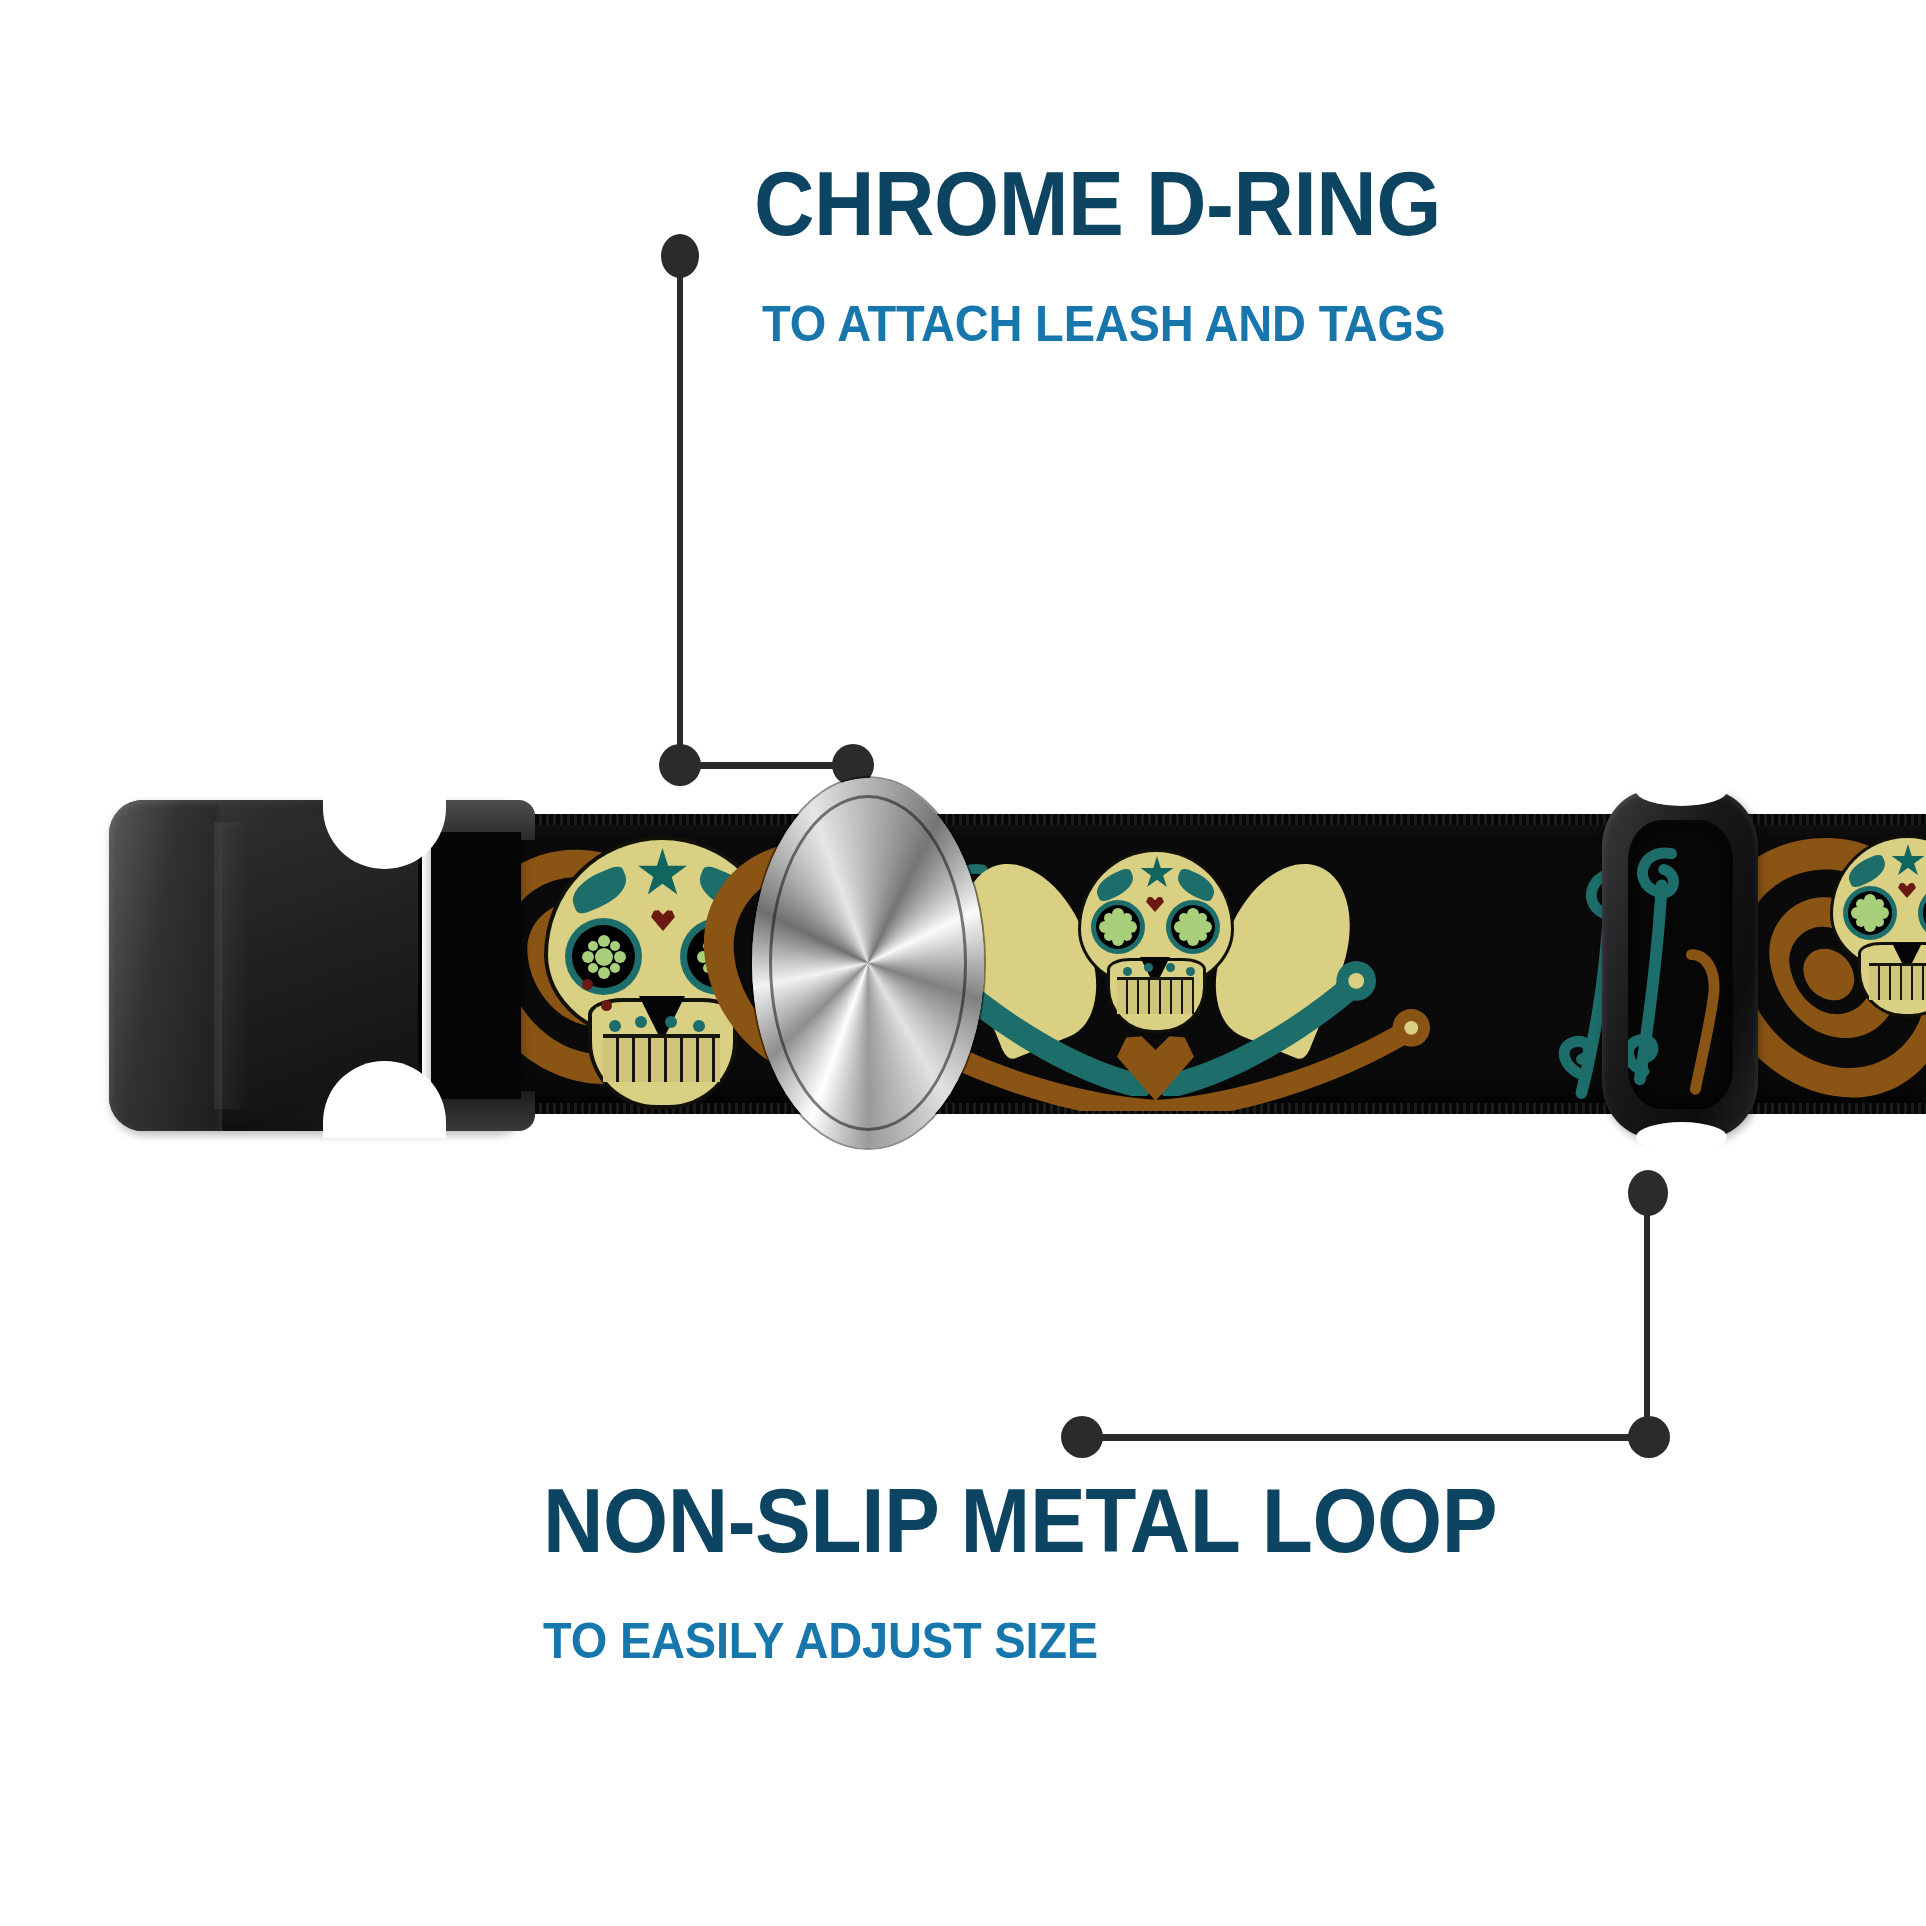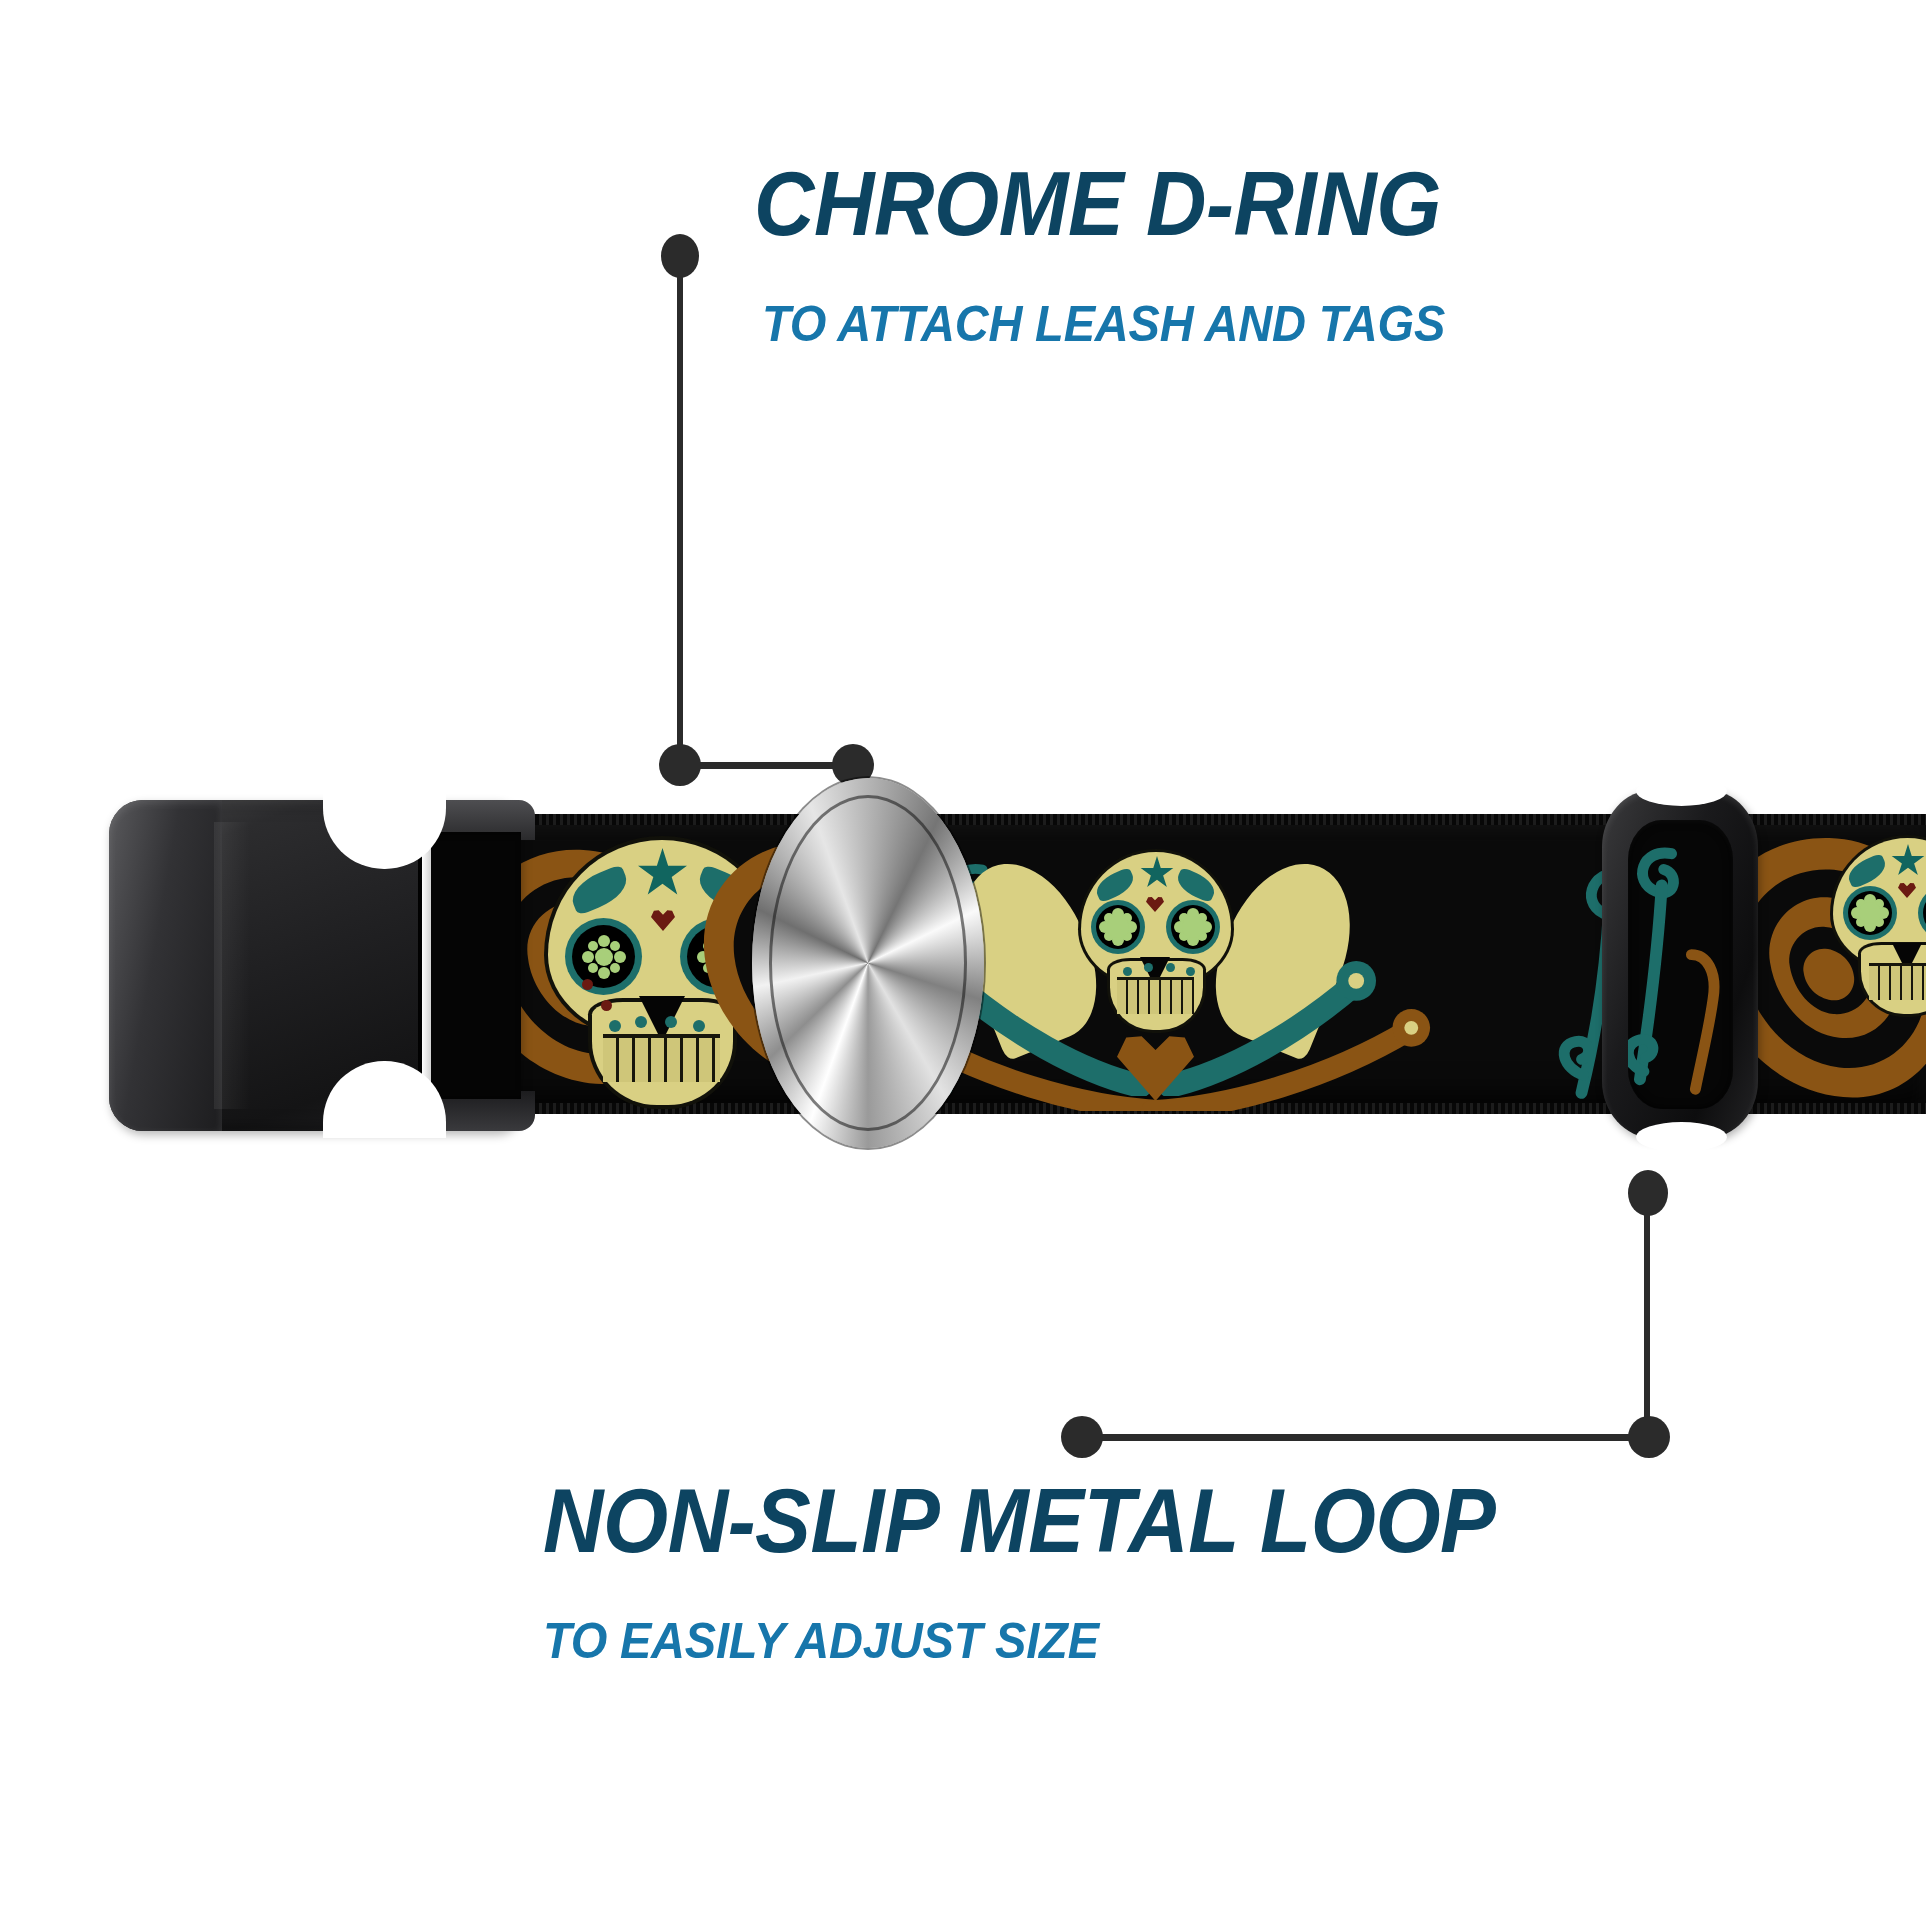--- a/index.html
+++ b/index.html
@@ -3,21 +3,21 @@
 <meta charset="utf-8">
 <style>
   html,body{margin:0;padding:0;}
   body{
     width:1927px;height:1927px;
     background:#ffffff;
     font-family:"Liberation Sans", sans-serif;
     overflow:hidden;
     position:relative;
   }
-  .stage{position:absolute;inset:0;font-style:italic;}
+  .stage{position:absolute;inset:0;}
 
   
   .callout-title{
     position:absolute;
     font-weight:bold;
     color:#0d4461;
     letter-spacing:-0.5px;
     white-space:nowrap;
     line-height:1;
     transform:scaleX(0.92);

